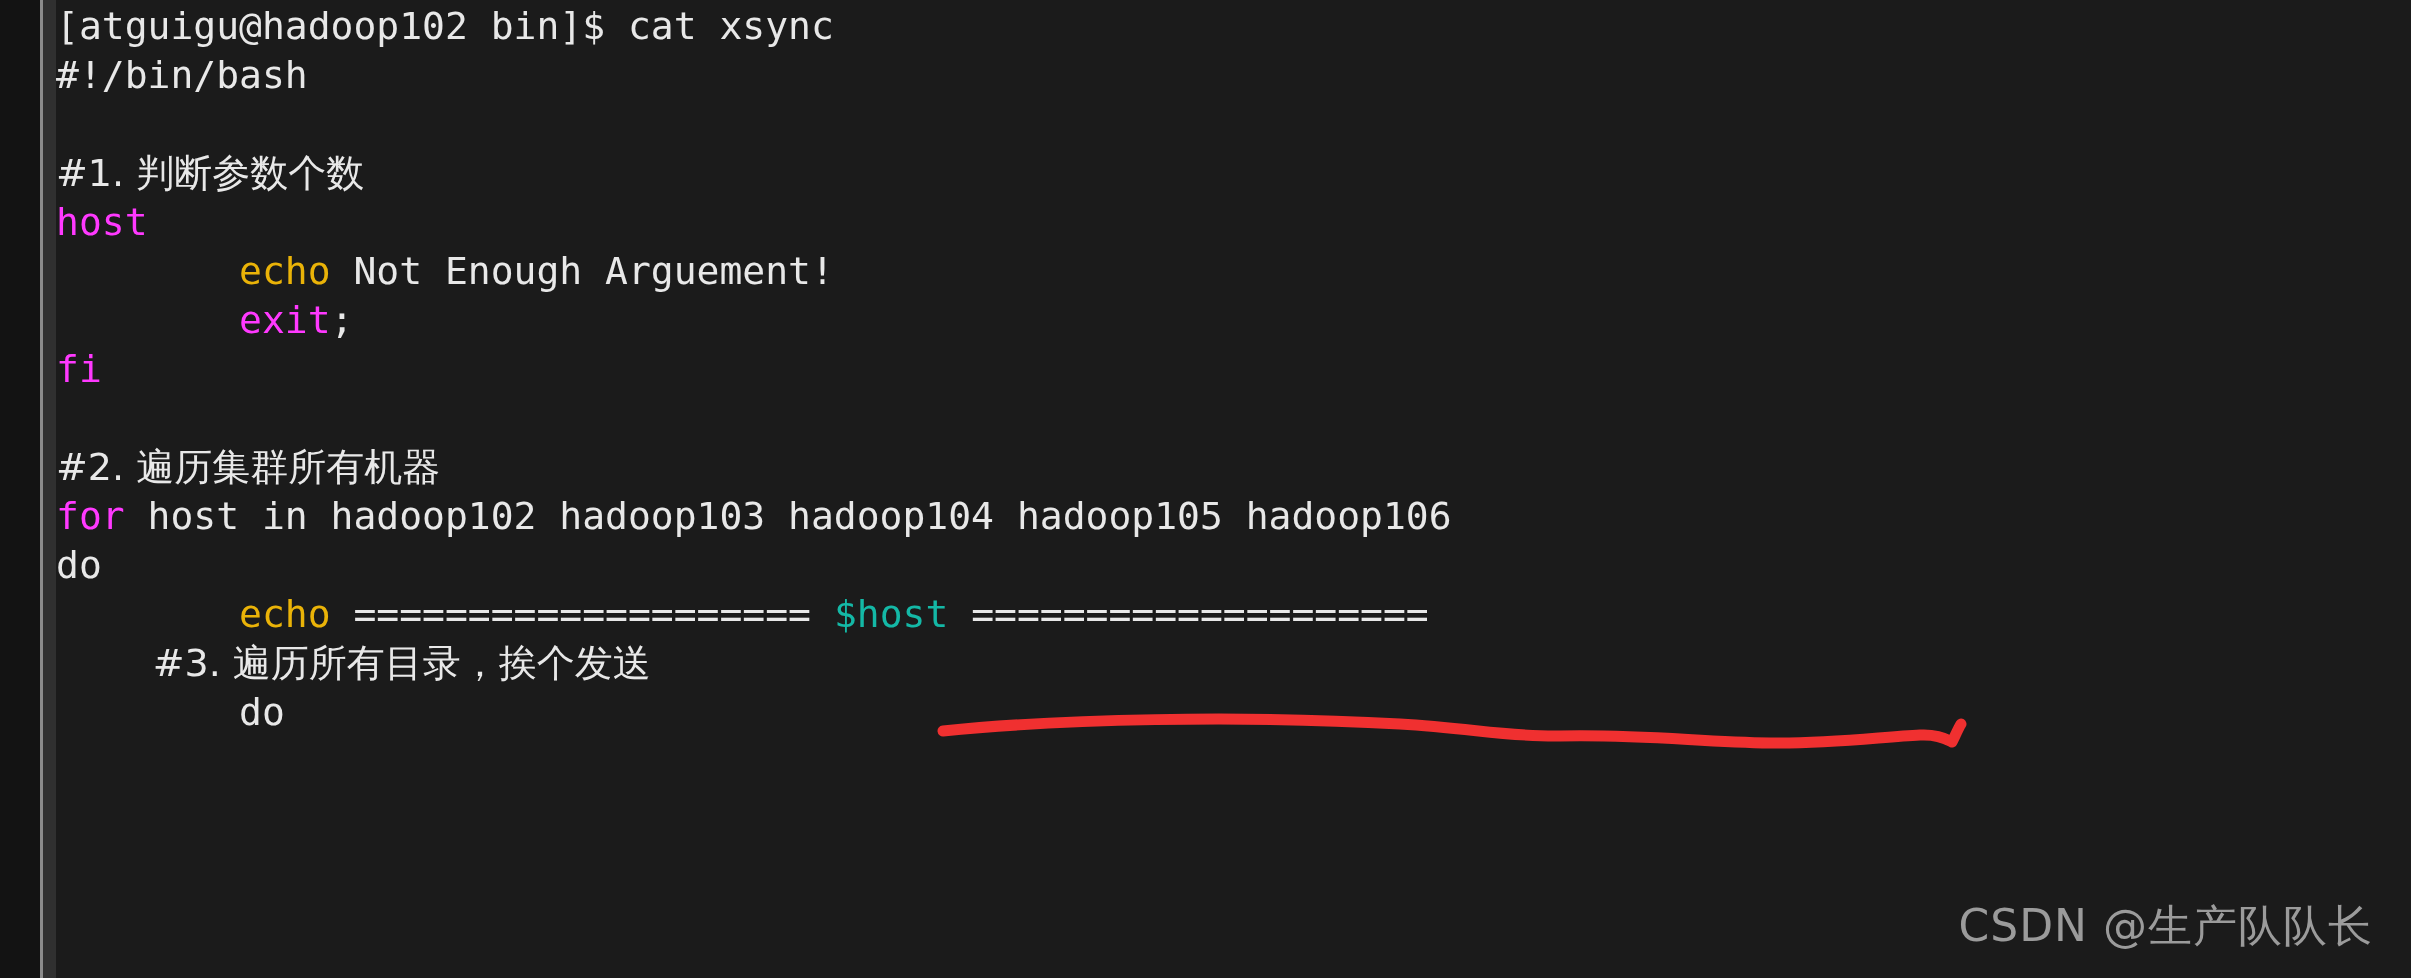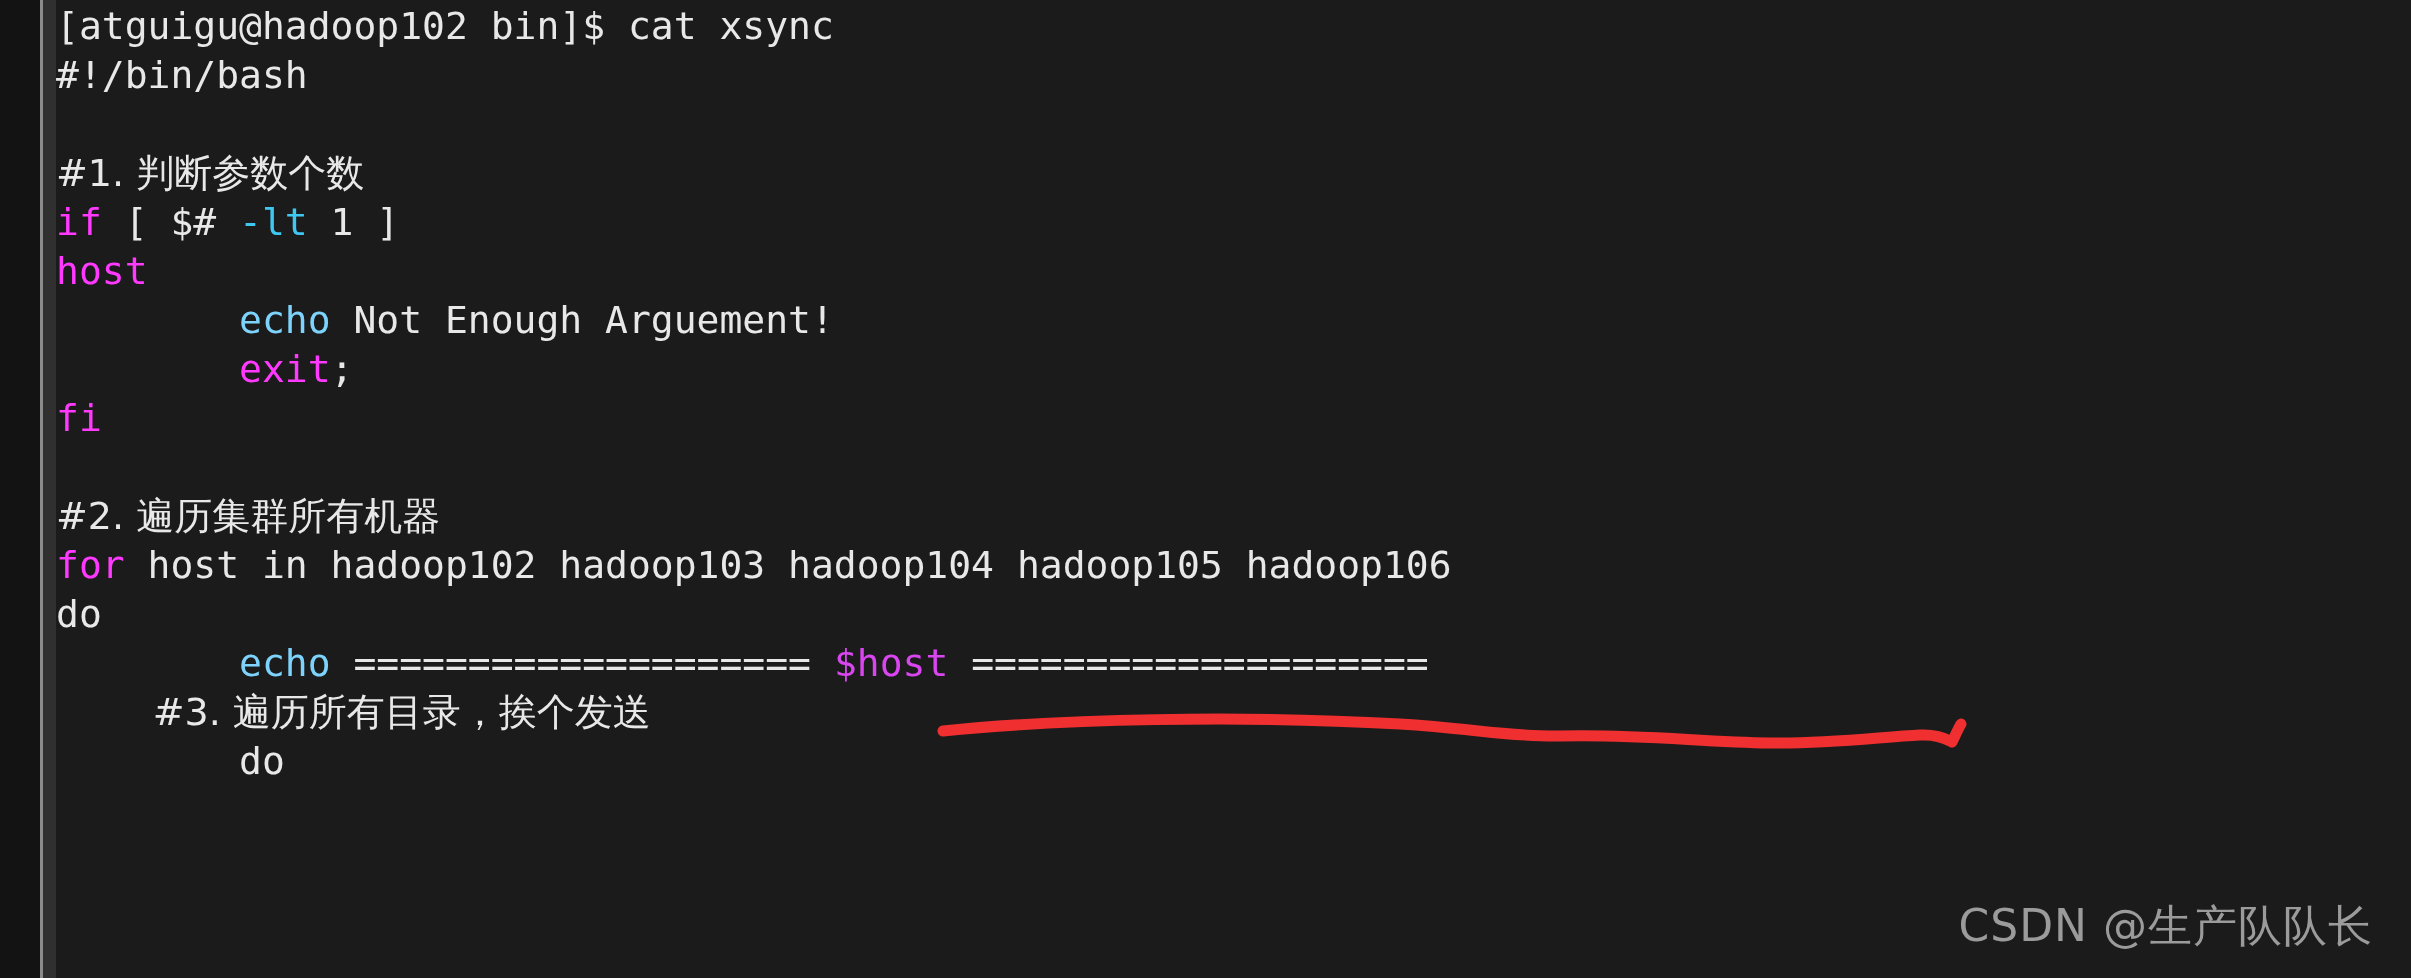--- a/index.html
+++ b/index.html
@@ -45,23 +45,23 @@
   .line {
     height: 49px;
     line-height: 49px;
     font-size: 38px;
     letter-spacing: 0px;
     white-space: pre;
     color: #e8e8e8;
   }
   .line span { white-space: pre; }
   .kw   { color: #ff39ff; }      
-  .cmd  { color: #7dd3fc; }      
+  .cmd  { color: #eab308; }      
   .op   { color: #3fc7f2; }      
-  .var  { color: #d946ef; }      
+  .var  { color: #14b8a6; }      
   .plain{ color: #e8e8e8; }
   .cjk  { font-family: "DejaVu Sans", "Liberation Sans", sans-serif; text-align: center; }
 
   
   #annotation {
     position: absolute;
     left: 0; top: 0;
     width: 2411px; height: 978px;
     pointer-events: none;
   }
@@ -84,21 +84,20 @@
 
   <div id="gutter-dark"></div>
   <div id="gutter-rule"></div>
   <div id="gutter-shadow"></div>
 
   <div id="terminal">
       <div class="line"><span class="plain">[atguigu@hadoop102 bin]$ cat xsync</span></div>
       <div class="line"><span class="plain">#!/bin/bash</span></div>
       <div class="line"><span class="plain"></span></div>
       <div class="line"><span class="plain cjk">#1. 判断参数个数</span></div>
-      <div class="line"><span class="kw">if</span><span class="plain"> [ $# </span><span class="op">-lt</span><span class="plain"> 1 ]</span></div>
       <div class="line"><span class="kw">host</span></div>
       <div class="line"><span class="plain">        </span><span class="cmd">echo</span><span class="plain"> Not Enough Arguement!</span></div>
       <div class="line"><span class="plain">        </span><span class="kw">exit</span><span class="plain">;</span></div>
       <div class="line"><span class="kw">fi</span></div>
       <div class="line"><span class="plain"></span></div>
       <div class="line"><span class="plain cjk">#2. 遍历集群所有机器</span></div>
       <div class="line"><span class="kw">for</span><span class="plain"> host in hadoop102 hadoop103 hadoop104 hadoop105 hadoop106</span></div>
       <div class="line"><span class="plain">do</span></div>
       <div class="line"><span class="plain">        </span><span class="cmd">echo</span><span class="plain"> ==================== </span><span class="var">$host</span><span class="plain"> ====================</span></div>
       <div class="line"><span class="plain cjk">        #3. 遍历所有目录，挨个发送</span></div>

